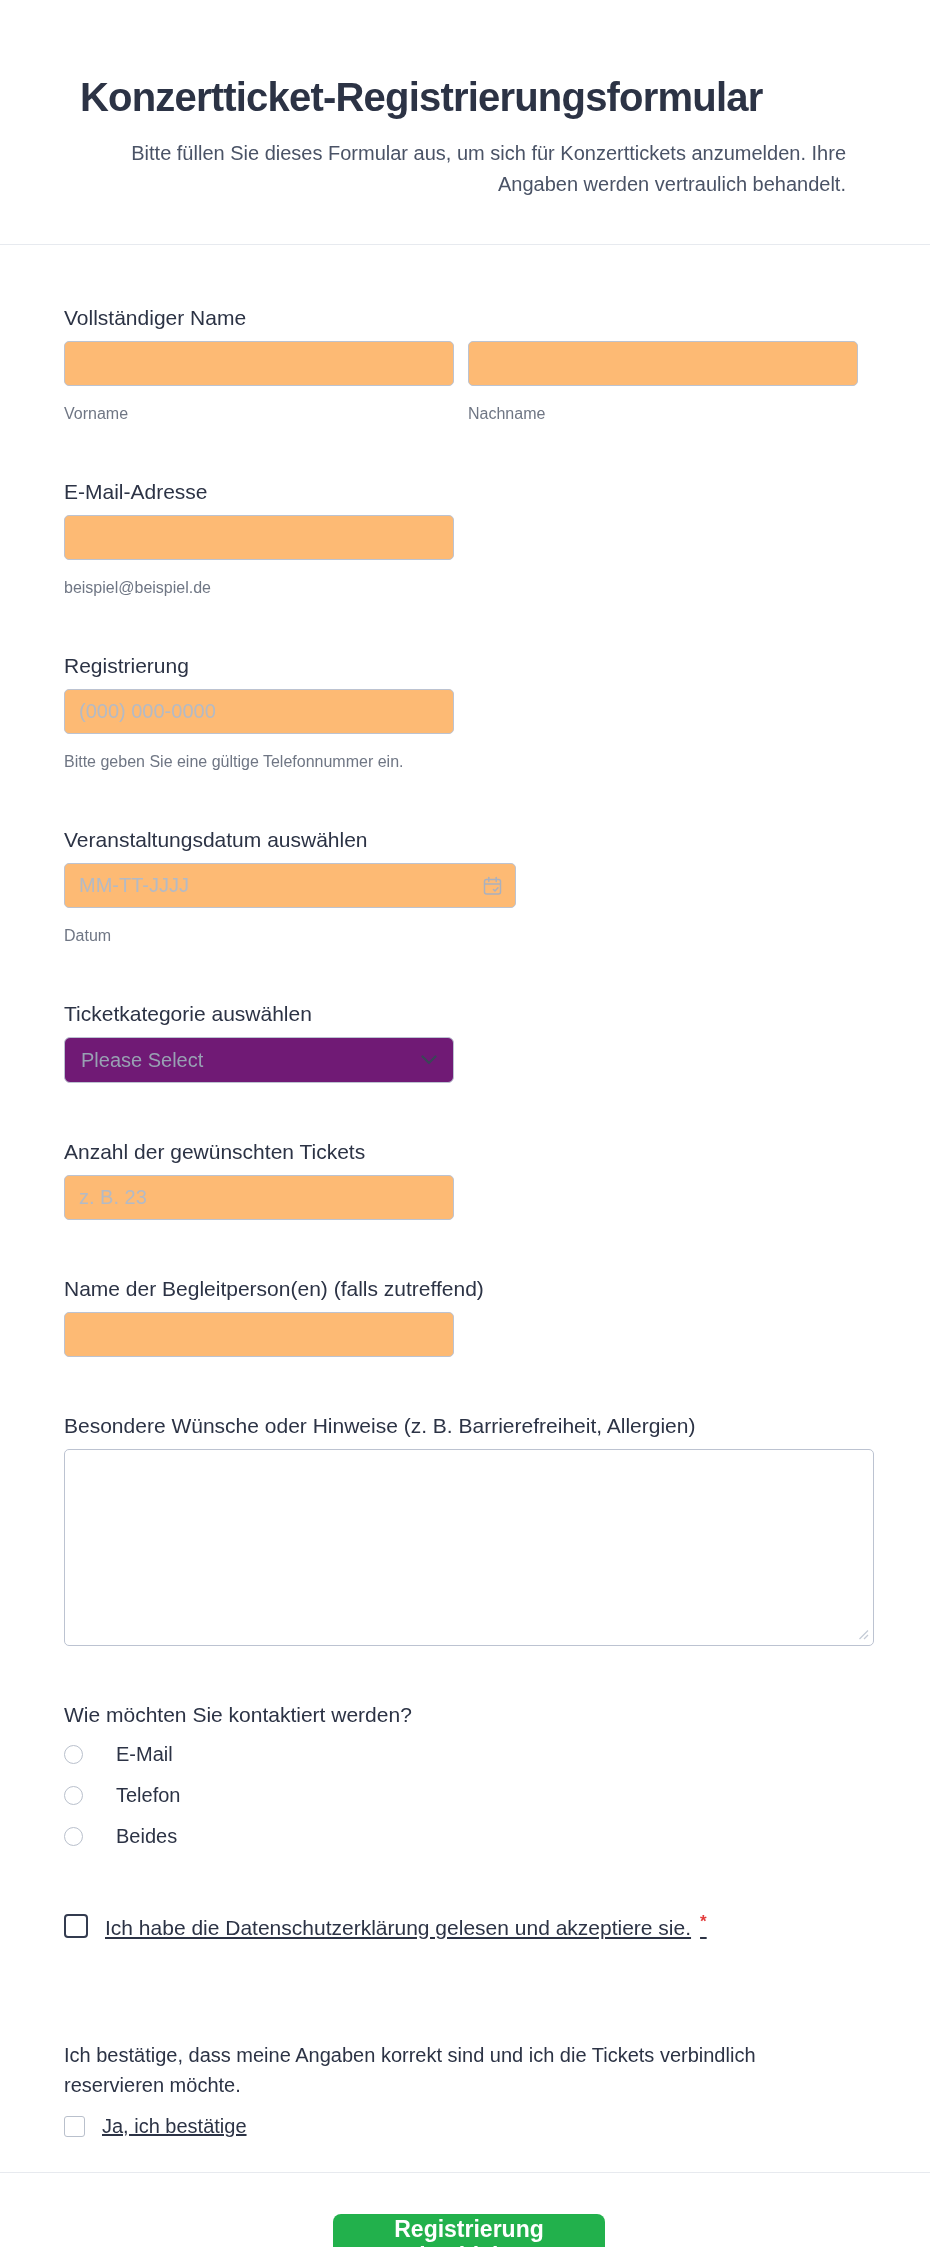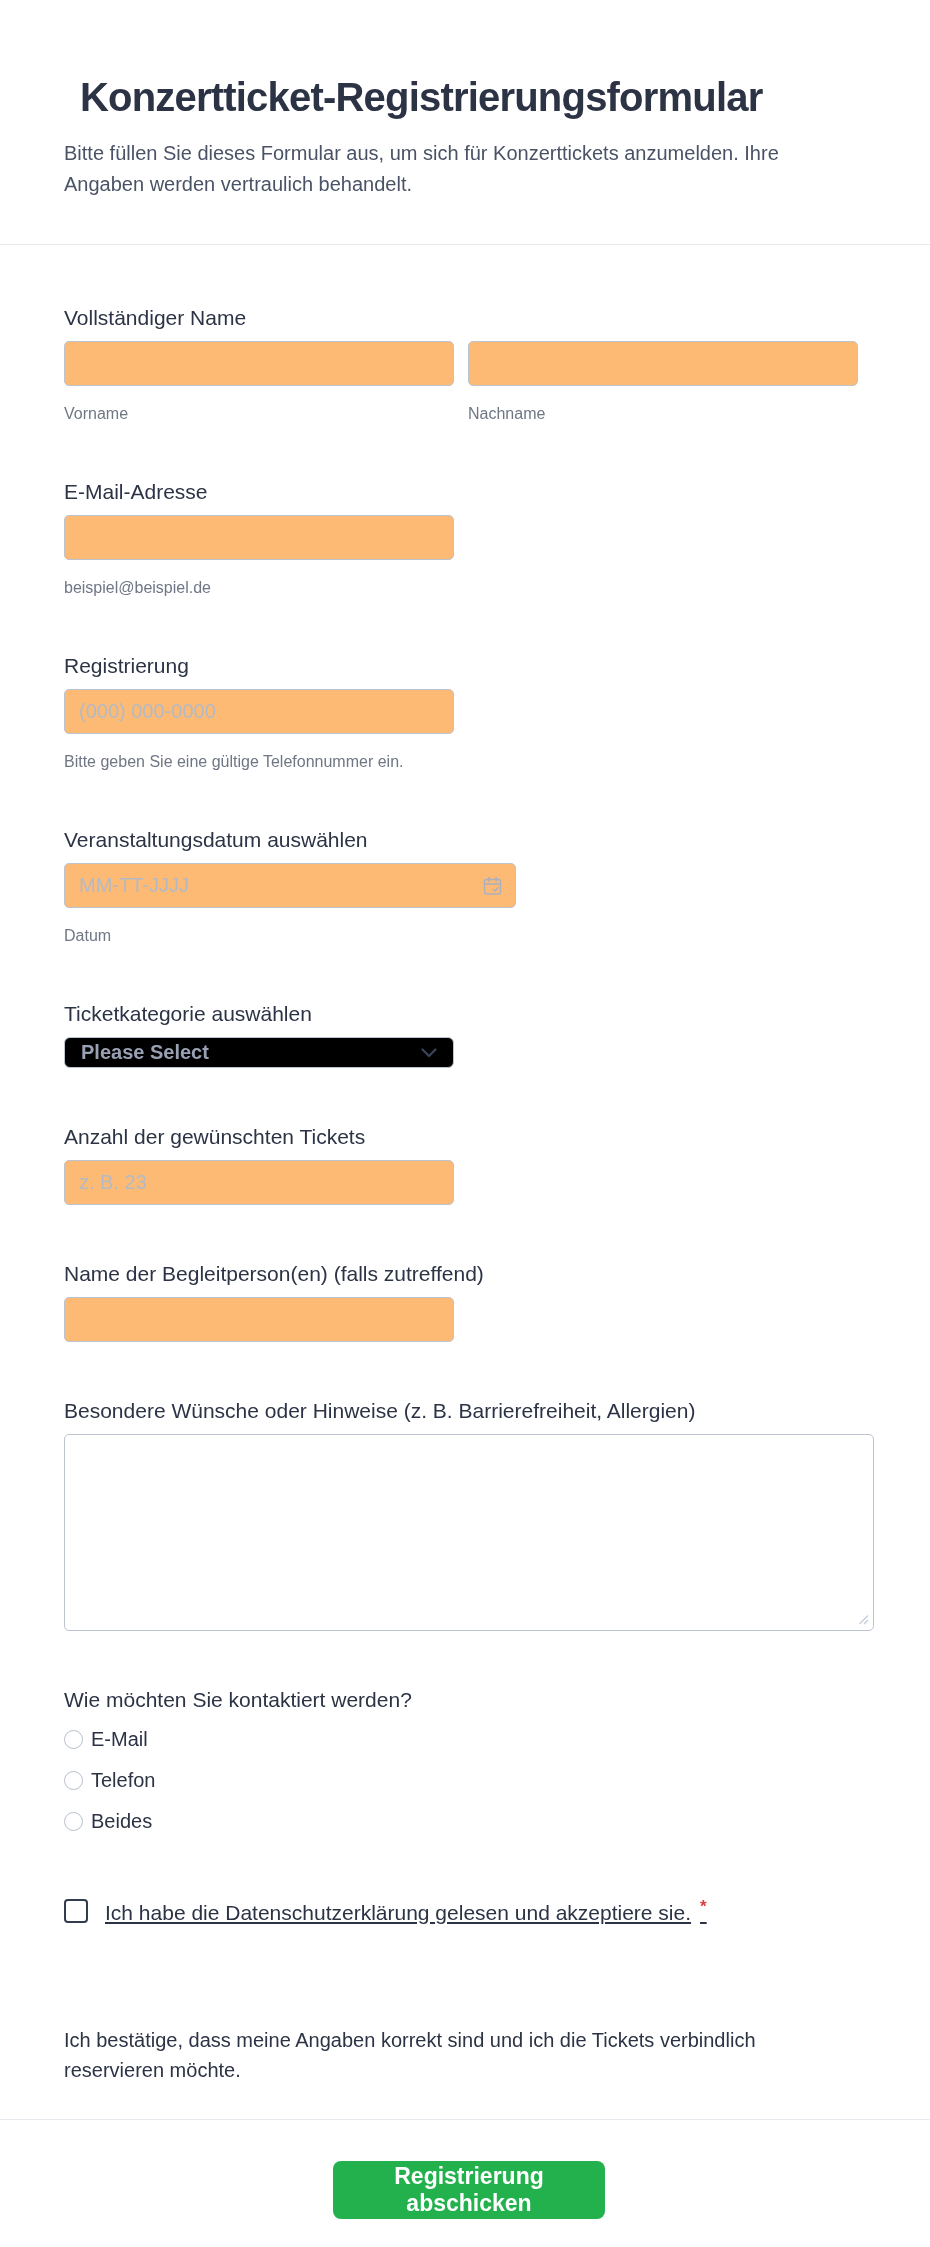--- a/index.html
+++ b/index.html
@@ -4,21 +4,21 @@
 <style>
   html,body { margin:0; padding:0; }
   body {
     width:930px; min-height:2247px; background:#ffffff;
     font-family:"Liberation Sans", sans-serif; color:#2c3345;
   }
   .page { box-sizing:border-box; width:930px; padding:56px 56px 50px 64px; }
 
   
   .form-title { margin:16px; font-size:40px; line-height:50px; font-weight:700; letter-spacing:-0.8px; color:#2c3345; }
-  .form-subtitle { margin:12px 0 0; font-size:20px; line-height:31px; font-weight:400; color:#4a5366; max-width:775px; }
+  .form-subtitle { margin:12px 7px 0; font-size:20px; line-height:31px; font-weight:400; color:#4a5366; max-width:775px;text-align:right; }
   .divider { height:1px; background:#e7eaef; margin:44px -56px 0 -64px; }
   .divider.bottom { margin-top:34px; }
 
   .content { padding-top:60px; }
 
   
   .field { margin-bottom:56px; }
   .label { font-size:21px; line-height:25px; font-weight:500; color:#2c3345; margin-bottom:11px; }
   .sublabel { font-size:16px; line-height:19px; color:#6f7684; margin-top:18px; }
   .row { display:flex; gap:14px; }
@@ -29,38 +29,38 @@
     border:1px solid #bcc3d1; border-radius:5px; padding:0 14px;
     font-family:inherit; font-size:20px; color:#2c3345; outline:none;
   }
   ::placeholder { color:#b3bac6; opacity:1; }
 
   .date-wrap { position:relative; width:452px; }
   .date-wrap .text-input { width:100%; padding-right:44px; }
   .date-icon { position:absolute; right:13px; top:50%; transform:translateY(-50%); line-height:0; }
 
   .select {
-    box-sizing:border-box; width:390px; height:31px; background:#000000;
+    box-sizing:border-box; width:390px; height:46px; background:#701a75;
     border:1px solid #bcc3d1; border-radius:6px; padding:0 16px;
-    display:flex; align-items:center; justify-content:space-between; cursor:pointer;font-weight:bold;
+    display:flex; align-items:center; justify-content:space-between; cursor:pointer;
   }
   .select-value { font-size:20px; color:#98a1b3; }
 
   .textarea-wrap { position:relative; width:810px; }
   .textarea {
     box-sizing:border-box; width:810px; height:197px; background:#fff;
     border:1px solid #bcc3d1; border-radius:5px; padding:12px 14px;
     font-family:inherit; font-size:20px; color:#2c3345; outline:none; resize:none; display:block;
   }
   .resize-handle { position:absolute; right:5px; bottom:6px; line-height:0; }
 
   
   .field-contact { margin-bottom:64px; }
   .field-contact .label { margin-bottom:16px; }
-  .radio-row { display:flex; align-items:center; gap:8px; margin-bottom:18px; cursor:pointer; }
+  .radio-row { display:flex; align-items:center; gap:33px; margin-bottom:18px; cursor:pointer; }
   .radio { box-sizing:border-box; width:19px; height:19px; border-radius:50%; border:1.5px solid #b9c0cc; background:#fff; flex:0 0 auto; }
   .radio-label { font-size:20px; color:#2c3345; }
 
   
   .field-privacy { margin-bottom:100px; }
   .consent-row { display:flex; align-items:center; gap:17px; cursor:pointer; }
   .checkbox-dark { box-sizing:border-box; width:24px; height:24px; border:2px solid #333b4f; border-radius:4px; background:#fff; flex:0 0 auto; }
   .checkbox-light { box-sizing:border-box; width:21px; height:21px; border:1.5px solid #b9c0cc; border-radius:3px; background:#fff; flex:0 0 auto; }
   .consent-label { font-size:21px; color:#2c3345;text-decoration:underline; }
   .required-marker { color:#e23b3b; font-size:17px; margin-left:9px; vertical-align:super; font-weight:700; }
@@ -185,20 +185,24 @@
 
     <section class="field field-privacy">
       <div class="consent-row">
         <span class="checkbox-dark"></span>
         <span class="consent-label"><span>Ich habe die Datenschutzerklärung gelesen und akzeptiere sie.</span><span class="required-marker">*</span></span>
       </div>
     </section>
 
     <section>
       <p class="confirm-statement">Ich bestätige, dass meine Angaben korrekt sind und ich die Tickets verbindlich reservieren möchte.</p>
+      <div class="consent-row confirm-row">
+        <span class="checkbox-light"></span>
+        <span class="consent-label">Ja, ich bestätige</span>
+      </div>
     </section>
 
   </div>
 
   <div class="divider bottom"></div>
 
   <div class="submit-bar">
     <button class="submit-btn">Registrierung abschicken</button>
   </div>
 

